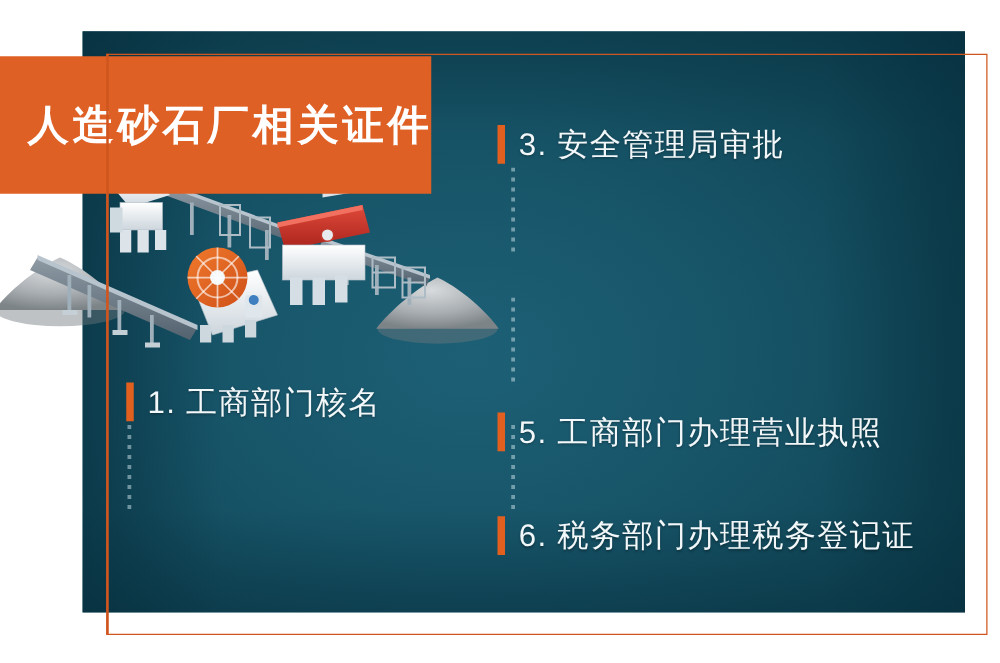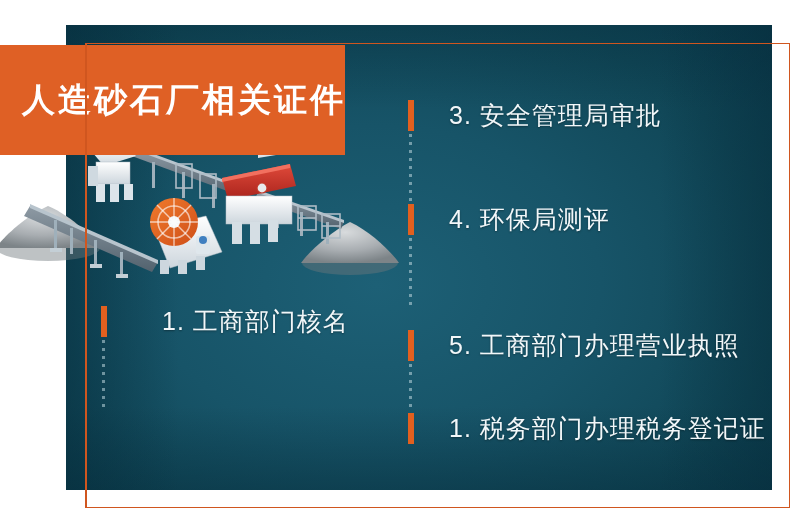--- a/index.html
+++ b/index.html
@@ -103,22 +103,22 @@
     margin-right: 11px;
   }
   .item-label {
     color: #f2f7f9;
     font-size: 25px;
     letter-spacing: 1px;
     text-shadow: 0 1px 2px rgba(0,0,0,.35);
   }
 
   
-  .col-left  { left: 101px; gap: 44px; }
-  .col-right { left: 408px; gap: 24px; }
+  .col-left  { left: 101px; }
+  .col-right { left: 398px; }
   .row-1 { top: 305px; }
   .row-2 { top: 412px; }
   .row-3 { top: 99px; }
   .row-4 { top: 203px; }
   .row-5 { top: 305px; margin-top: 24px; }
   .row-6 { top: 412px; }
 
   
   .dots {
     position: absolute;
@@ -301,28 +301,24 @@
     <span class="marker"></span>
     <span class="item-label">1. 工商部门核名</span>
   </div>
 
 
   <div class="list-item col-right row-3">
     <span class="marker"></span>
     <span class="item-label">3. 安全管理局审批</span>
   </div>
 
-  <div class="list-item col-right row-4">
-    <span class="marker"></span>
-    <span class="item-label">4. 环保局测评</span>
-  </div>
 
   <div class="list-item col-right row-5">
     <span class="marker"></span>
     <span class="item-label">5. 工商部门办理营业执照</span>
   </div>
 
   <div class="list-item col-right row-6">
     <span class="marker"></span>
-    <span class="item-label">1. 税务部门办理税务登记证</span>
+    <span class="item-label">6. 税务部门办理税务登记证</span>
   </div>
 
 </div>
 
 </body></html>

